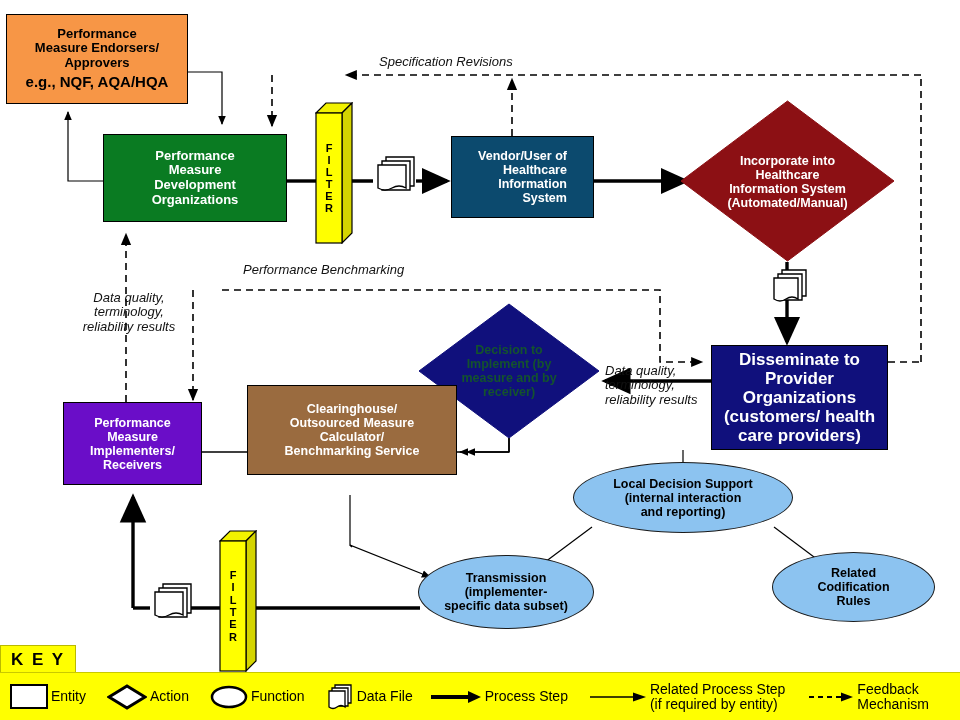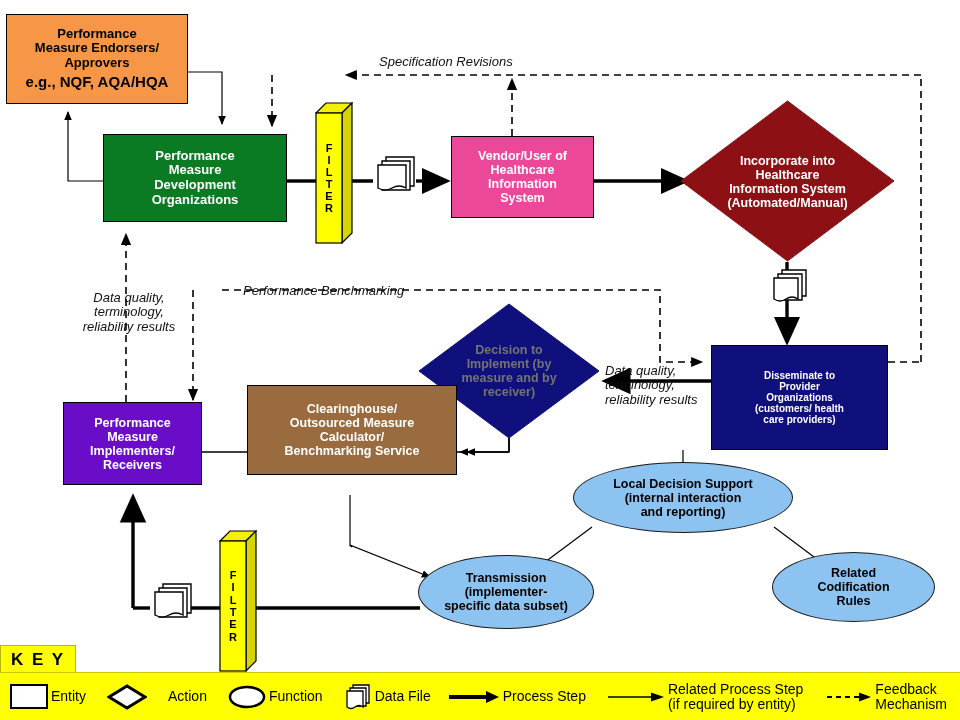--- a/index.html
+++ b/index.html
@@ -12,21 +12,21 @@
   #stage { position:absolute; left:0; top:0; width:960px; height:720px; }
   svg.layer { position:absolute; left:0; top:0; width:960px; height:720px; }
   .node {
     position:absolute; display:flex; align-items:center; justify-content:center;
     text-align:center; font-weight:bold; line-height:1.12;
     box-sizing:border-box;
   }
   .box { border:1px solid #000; }
   .box-orange { background:#F79646; color:#000; }
   .box-green  { background:#0A7B22; color:#fff; }
-  .box-dred   { background:#ec4899; color:#fff; }
+  .box-dred   { background:#0c4a6e; color:#fff;text-align:right; }
   .box-navy   { background:#10107C; color:#fff; }
   .box-purple { background:#6A0DC8; color:#fff; }
   .box-brown  { background:#9A6B3F; color:#fff; }
   .ellipse {
     background:#8CC3F0; border:1px solid #1a1a1a; border-radius:50%;
     color:#000;
   }
   .nodetext { display:block; padding:0 3px; white-space:pre-line; }
   .sub { font-size:15px; font-weight:bold; }
   .italic-label {
@@ -186,33 +186,33 @@
       <polygon points="107.5,1 214,81 107.5,161 1,81" fill="#8C1014" stroke="#8C1014" stroke-width="1"></polygon>
     </svg>
     <div class="node" style="left:0; top:1px; width:215px; height:162px; color:#fff; font-size:12.5px;">
       <span class="nodetext">Incorporate into
 Healthcare
 Information System
 (Automated/Manual)</span>
     </div>
   </div>
 
-  <div class="node box box-navy" style="left:711px; top:345px; width:177px; height:105px; font-size:10px;">
+  <div class="node box box-navy" style="left:711px; top:345px; width:177px; height:105px; font-size:17px;">
     <span class="nodetext">Disseminate to
 Provider
 Organizations
 (customers/ health
 care providers)</span>
   </div>
 
   <div style="position:absolute; left:418px; top:303px; width:182px; height:136px;">
     <svg width="182" height="136" viewBox="0 0 182 136" style="position:absolute;left:0;top:0;">
       <polygon points="91,1 181,68 91,135 1,68" fill="#10107C" stroke="#10107C" stroke-width="1"></polygon>
     </svg>
-    <div class="node" style="left:0; top:0; width:182px; height:136px; color:#737373; font-size:12.5px;">
+    <div class="node" style="left:0; top:0; width:182px; height:136px; color:#14532d; font-size:12.5px;">
       <span class="nodetext">Decision to
 Implement (by
 measure and by
 receiver)</span>
     </div>
   </div>
 
   <div class="node box box-purple" style="left:63px; top:402px; width:139px; height:83px; font-size:12.5px;">
     <span class="nodetext">Performance
 Measure
@@ -276,21 +276,21 @@
           <div>L</div>
           <div>T</div>
           <div>E</div>
           <div>R</div>
         </span>
     </div>
   </div>
 
   <div class="italic-label" style="left:379px; top:55px;">Specification Revisions</div>
 
-  <div class="italic-label" style="left:243px; top:284px;">Performance Benchmarking</div>
+  <div class="italic-label" style="left:243px; top:263px;">Performance Benchmarking</div>
 
   <div class="italic-label" style="left:71px; top:291px; text-align:center; width:116px;">Data quality,
 terminology,
 reliability results</div>
 
   <div class="italic-label" style="left:605px; top:364px; text-align:left; width:110px;">Data quality,
 terminology,
 reliability results</div>
 
   <div class="keytab">
@@ -300,21 +300,21 @@
   <div class="keybar">
     <div class="keyrow">
 
       <div class="keyitem" style="margin-left:10px;">
         <span class="kglyph">
           <span class="k-entity"></span>
         </span>
         <span class="klabel">Entity</span>
       </div>
 
-      <div class="keyitem" style="margin-left:14px;gap:18px;">
+      <div class="keyitem" style="margin-left:14px;">
         <span class="kglyph">
           <svg width="40" height="26" viewBox="0 0 40 26">
               <polygon points="20,2 38,13 20,24 2,13" fill="#fff" stroke="#000" stroke-width="3"></polygon>
             </svg>
         </span>
         <span class="klabel">Action</span>
       </div>
 
       <div class="keyitem" style="margin-left:14px;">
         <span class="kglyph">

